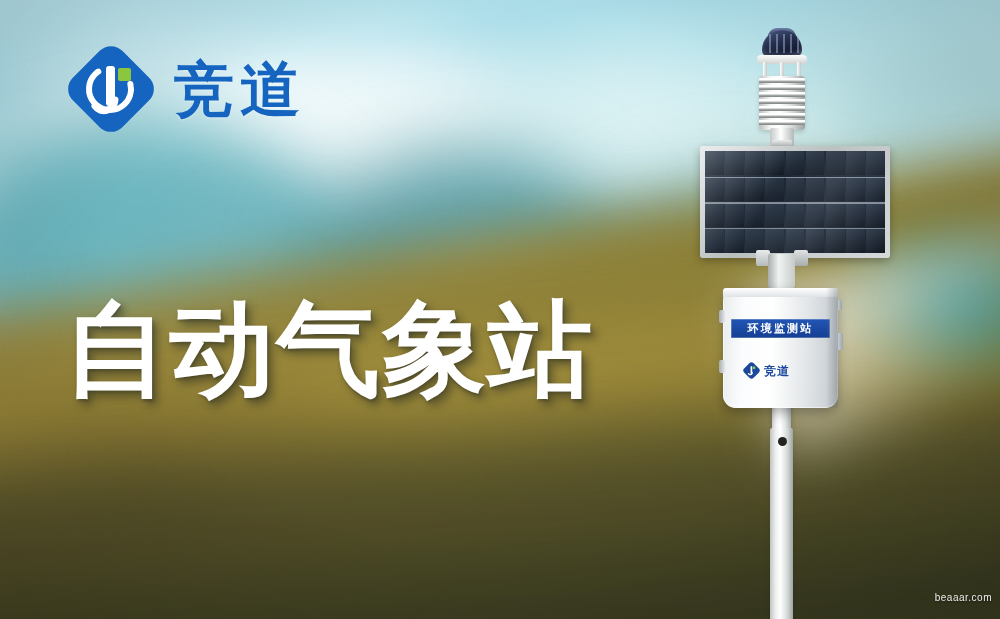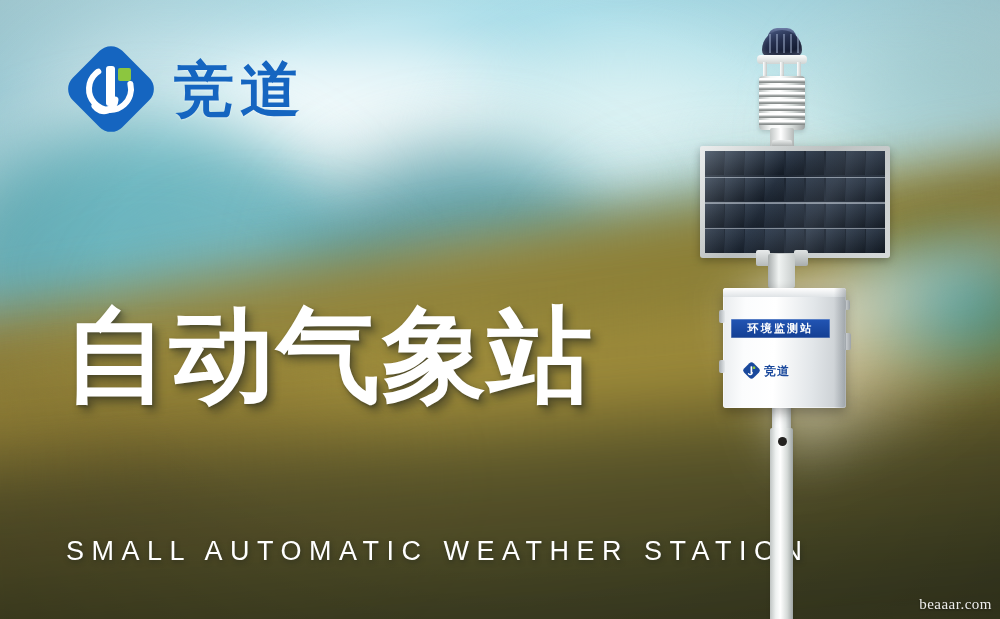--- a/index.html
+++ b/index.html
@@ -79,21 +79,21 @@
   }
 
   
   .headline{position:absolute;left:64px;top:296px;}
   .h-line{
     color:#ffffff;font-weight:bold;line-height:1.02;
     font-family:"DejaVu Sans","Liberation Sans",sans-serif;
     text-shadow:5px 6px 9px rgba(30,35,30,.46), 1px 2px 3px rgba(30,35,30,.35);
   }
   .h1{font-size:96px;letter-spacing:2px;}
-  .h2{font-size:104px;letter-spacing:2px;margin-top:6px;}
+  .h2{font-size:104px;letter-spacing:2px;}
   .sub{
     position:absolute;left:66px;top:536px;color:#ffffff;font-size:27px;
     letter-spacing:7.5px;font-weight:400;
     font-family:"Liberation Sans","DejaVu Sans",sans-serif;
     text-shadow:1px 2px 5px rgba(30,35,30,.55);
     white-space:nowrap;
   }
 
   
   .device{position:absolute;left:690px;top:28px;width:210px;height:591px;}
@@ -187,23 +187,22 @@
   }
   .panel-bracket-plate2{
     position:absolute;left:104px;top:222px;width:14px;height:16px;border-radius:2px;
     background:linear-gradient(180deg,#dfe3e3,#a8adad);
   }
 
   
   .box{
     position:absolute;left:33px;top:260px;width:115px;height:120px;
     background:linear-gradient(92deg,#e9ecee 0%,#fbfcfd 18%,#ffffff 42%,#e2e6e9 72%,#c3c8cc 100%);
-    border-radius:3px;
+    border-radius:13px;
     box-shadow:0 5px 12px rgba(0,0,0,.3), inset 0 0 0 1px rgba(255,255,255,.5);
-    padding-left:8px;
   }
   .box-top{
     position:absolute;left:0;top:0;width:100%;height:9px;border-radius:3px 3px 0 0;
     background:linear-gradient(180deg,#ffffff,#dfe3e6);
   }
   .box-hinge{
     position:absolute;left:-4px;width:6px;height:13px;border-radius:2px;
     background:linear-gradient(90deg,#a9aeb2,#e4e8ea);
   }
   .box-latch{
@@ -233,23 +232,23 @@
     color:#19489c;font-size:12px;font-weight:bold;letter-spacing:1px;
     font-family:"DejaVu Sans","Liberation Sans",sans-serif;line-height:1;
   }
   .box-shadow-edge{
     position:absolute;right:0;top:0;width:12px;height:100%;border-radius:0 3px 3px 0;
     background:linear-gradient(90deg,rgba(120,128,134,0),rgba(110,118,125,.45));
   }
 
   
   .watermark{
-    position:absolute;right:8px;bottom:6px;color:rgba(255,255,255,.92);
-    font-size:15px;letter-spacing:.5px;
-    font-family:Liberation Serif, serif;
+    position:absolute;right:8px;bottom:16px;color:rgba(255,255,255,.92);
+    font-size:10px;letter-spacing:.5px;
+    font-family:Liberation Sans, sans-serif;
     text-shadow:0 1px 2px rgba(0,0,0,.5);
   }
 </style>
 </head>
 <body>
 
 <div class="stage">
 
   <div class="bg-layer">
     <div class="bg-sky"></div>
@@ -282,21 +281,20 @@
         <path d="M49 56 a11 11 0 0 1 -20 6" fill="none" stroke="#ffffff" stroke-width="7" stroke-linecap="round"></path>
         <rect x="52" y="24" width="13" height="13" rx="2" fill="#8cc63f"></rect>
       </svg>
     </div>
     <div class="brand-name">竞道</div>
   </div>
 
   <div class="headline">
     <div class="h-line h2">自动气象站</div>
   </div>
-  <div class="sub">SMALL AUTOMATIC WEATHER STATION</div>
 
   <div class="device">
 
     <div class="mast"></div>
     <div class="mast-lower"></div>
 
     <div class="sensor">
       <div class="dome-cap"></div>
       <div class="dome">
         <div class="dome-seg" style="left:7px;"></div>

